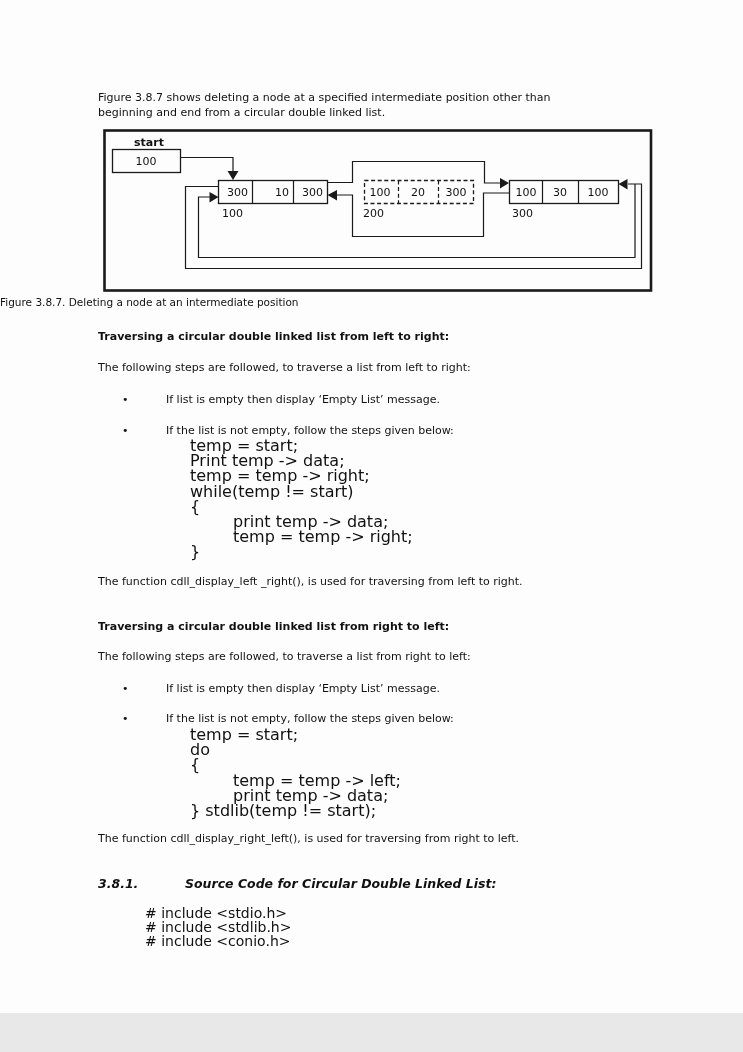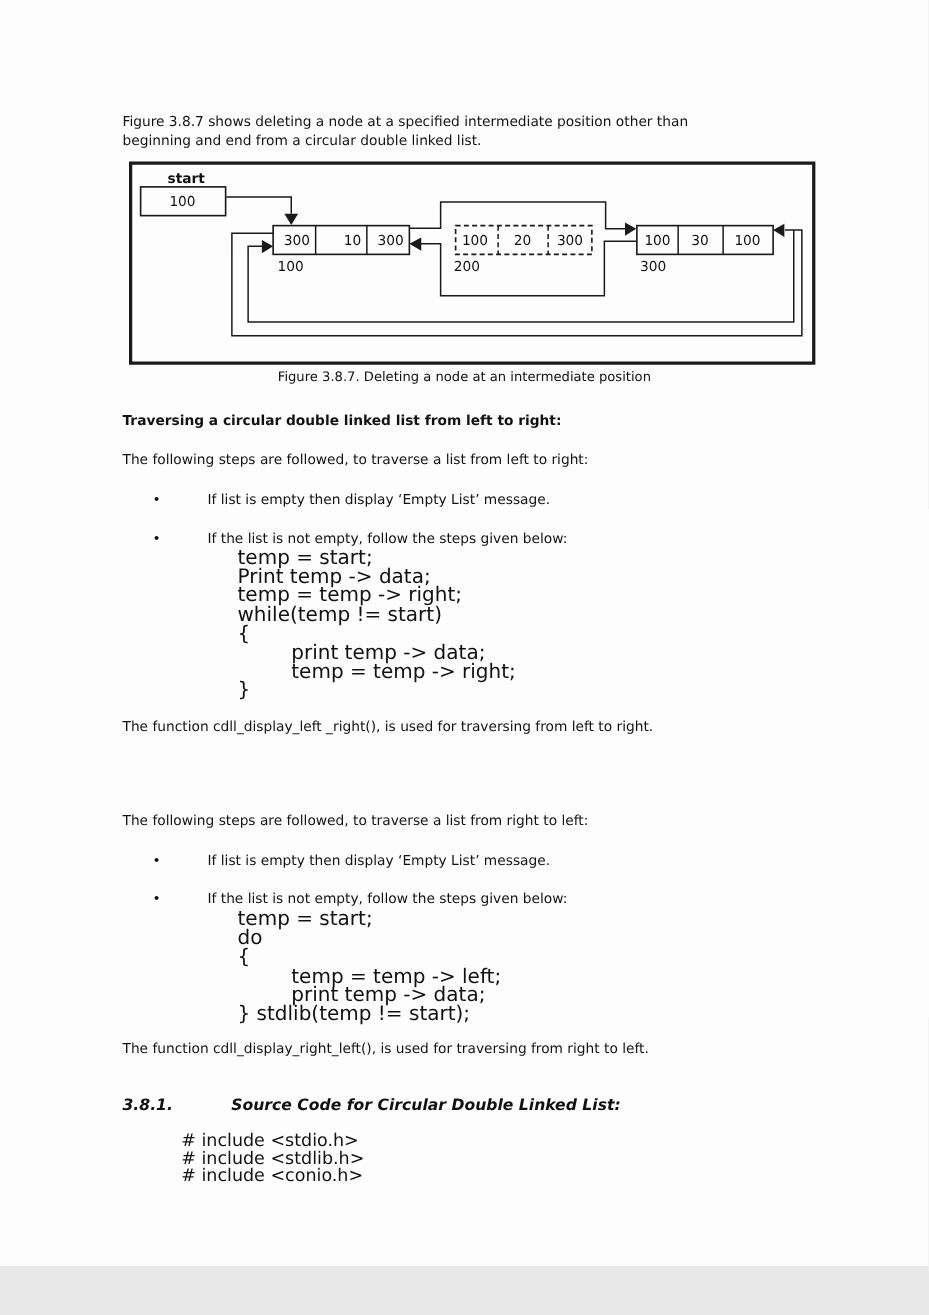--- a/index.html
+++ b/index.html
@@ -9,21 +9,21 @@
     background:#fdfdfd;
     font-family:"DejaVu Sans","Liberation Sans",sans-serif;
     color:#111;
     overflow:hidden;
     margin:0 auto;
   }
   .abs{position:absolute;}
   .body-text{font-size:11px;line-height:15px;}
   .pre{white-space:pre-wrap;}
   .heading{font-size:11px;font-weight:bold;}
-  .caption{font-size:10.5px;text-align:center;left:0;width:743px;}
+  .caption{font-size:10.5px;left:0;width:743px;}
   .bullet-row{position:absolute;left:122px;display:flex;font-size:11px;line-height:15px;}
   .bullet-row .dot{width:44px;flex:0 0 44px;}
   .code-block{position:absolute;left:190px;font-size:16px;line-height:15.2px;}
   .code-line{white-space:pre;}
   .ind{padding-left:43px;}
   .src-head{font-size:12.5px;font-weight:bold;display:flex;font-style:italic;}
   .src-head .num{width:87px;flex:0 0 87px;}
   svg text{font-family:"DejaVu Sans","Liberation Sans",sans-serif;font-size:11px;fill:#111;}
   svg .bold{font-weight:bold;}
   svg .ln{fill:none;stroke:#1a1a1a;stroke-width:1.2;}
@@ -125,20 +125,21 @@
     <div class="code-line">temp = temp -&gt; right;</div>
     <div class="code-line">while(temp != start)</div>
     <div class="code-line">{</div>
     <div class="code-line ind">print temp -&gt; data;</div>
     <div class="code-line ind">temp = temp -&gt; right;</div>
     <div class="code-line">}</div>
   </div>
 
   <div class="abs body-text" style="left:98px;top:574px;">The function cdll_display_left _right(), is used for traversing from left to right.</div>
 
+  <div class="abs heading" style="left:98px;top:620px;">Traversing a circular double linked list from right to left:</div>
 
   <div class="abs body-text" style="left:98px;top:649px;">The following steps are followed, to traverse a list from right to left:</div>
 
   <div class="bullet-row" style="top:681px;">
     <span class="dot">•</span>
     <span>If list is empty then display ‘Empty List’ message.</span>
   </div>
 
   <div class="bullet-row" style="top:711px;">
     <span class="dot">•</span>

